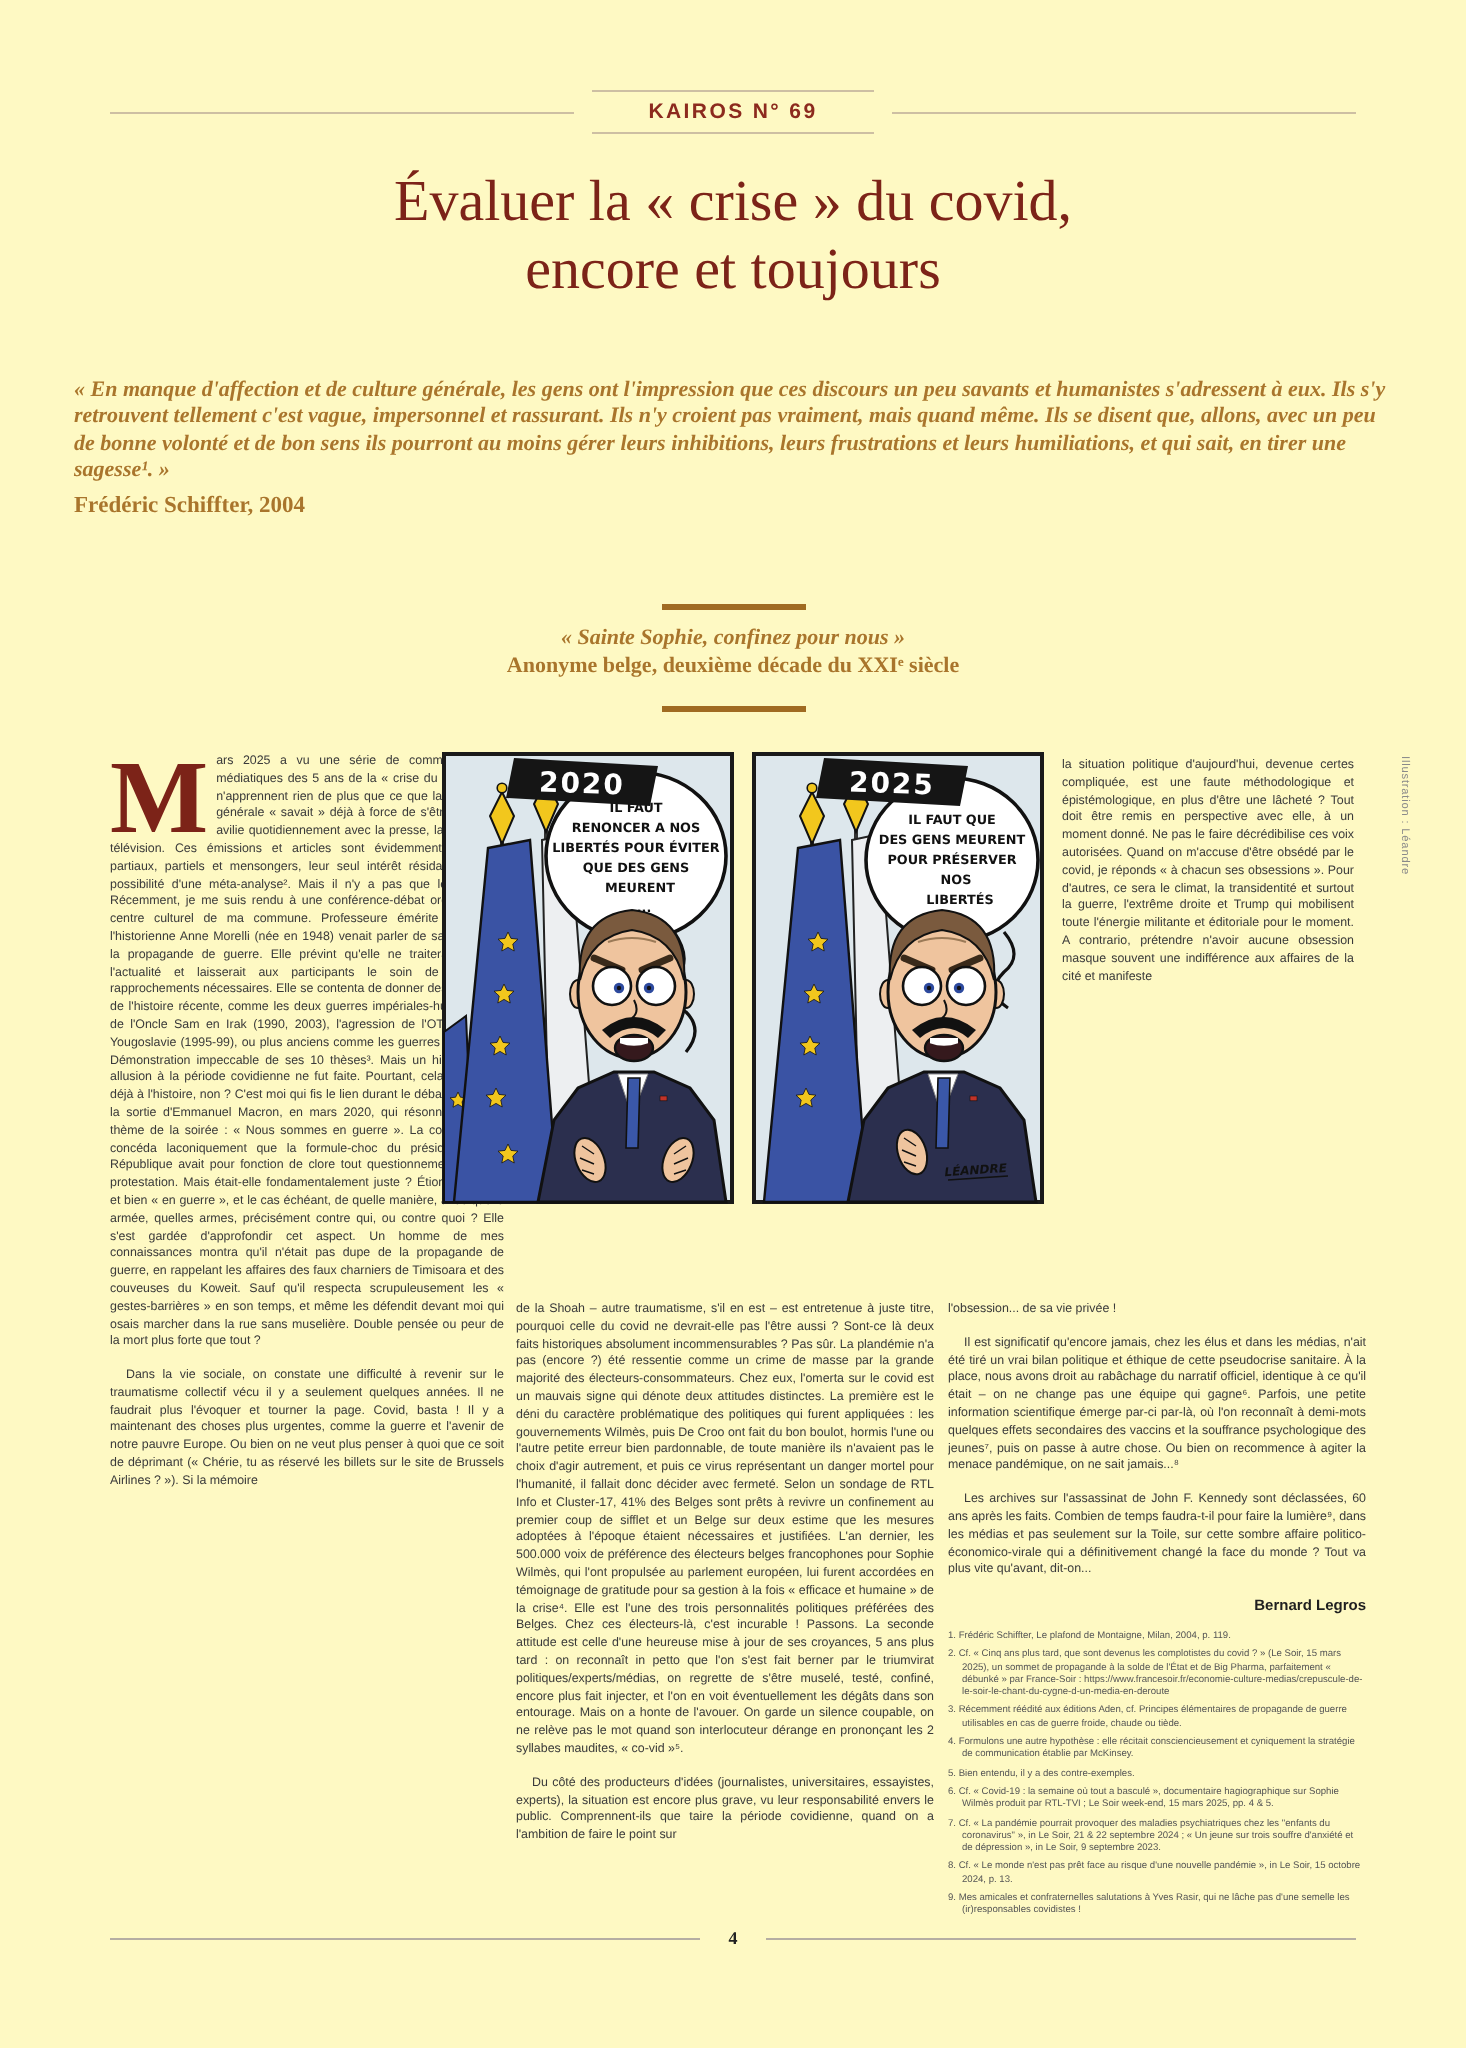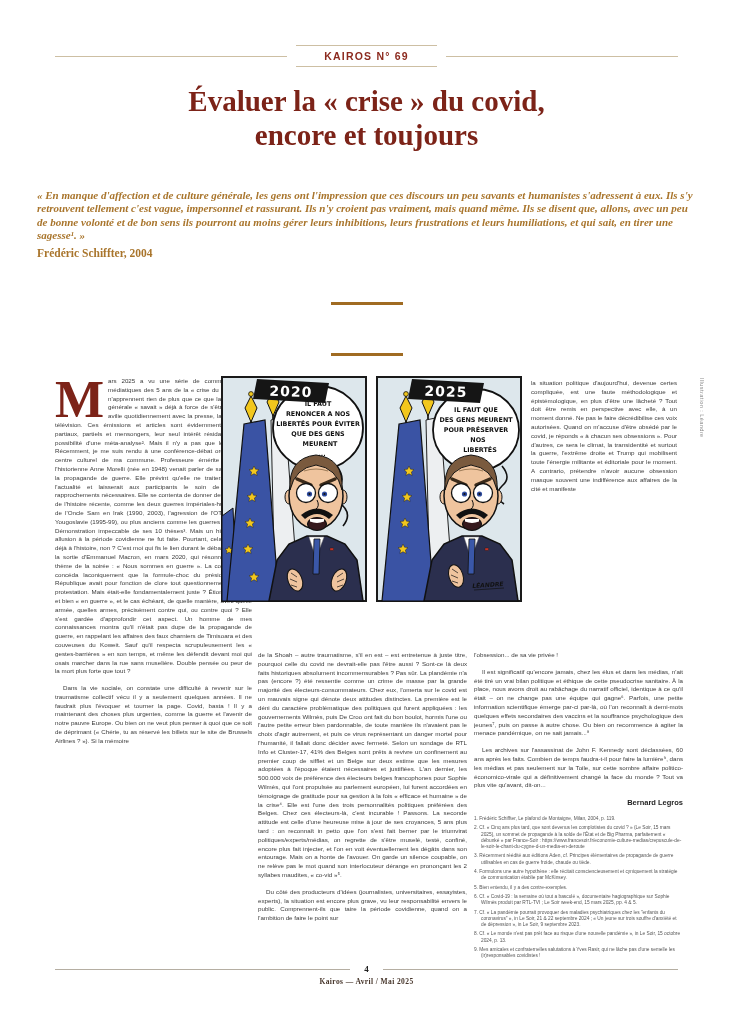--- a/index.html
+++ b/index.html
@@ -1,34 +1,34 @@
 <!DOCTYPE html>
 <html lang="fr"><head>
 <meta charset="utf-8">
 <style>
   html,body { margin:0; padding:0; background:#9a9a9a; }
   .page {
     position:relative; width:733px; height:1024px; margin:0 auto;
-    background:#ffffff; overflow:hidden;
+    background:#fef9c3; overflow:hidden;
     font-family:"Liberation Sans", sans-serif; color:#333;
   }
 
   
   .header { position:absolute; top:45px; left:55px; right:55px; display:flex; align-items:center; }
   .header .h-line { flex:1; height:1px; background:#cdbfa3; }
   .issue-box {
     margin:0 9px; padding:4px 28px;
     border-top:1.5px solid #cdbfa3; border-bottom:1.5px solid #cdbfa3;
     color:#8c2a1e; font-weight:bold; font-size:10.5px; letter-spacing:1.2px; white-space:nowrap;
   }
 
   
   .title {
     position:absolute; top:84px; left:0; right:0; text-align:center;
-    font-family:"Liberation Serif", serif; font-weight:bold;
+    font-family:"Liberation Serif", serif; font-weight:normal;
     font-size:29px; line-height:34px; color:#7c2318;
   }
 
   
   .epigraph {
     position:absolute; top:189px; left:37px; width:659px; text-align:left;
     font-family:"Liberation Serif", serif; font-style:italic; font-weight:bold;
     font-size:11px; line-height:13.4px; color:#a9752c;
   }
   .epigraph .attribution { font-style:normal; margin-top:4px; font-size:11.5px; }
@@ -98,20 +98,24 @@
     <div>encore et toujours</div>
   </div>
 
   <div class="epigraph">
     <div>« En manque d'affection et de culture générale, les gens ont l'impression que ces discours un peu savants et humanistes s'adressent à eux. Ils s'y retrouvent tellement c'est vague, impersonnel et rassurant. Ils n'y croient pas vraiment, mais quand même. Ils se disent que, allons, avec un peu de bonne volonté et de bon sens ils pourront au moins gérer leurs inhibitions, leurs frustrations et leurs humiliations, et qui sait, en tirer une sagesse¹. »</div>
     <div class="attribution">Frédéric Schiffter, 2004</div>
   </div>
 
   <div class="gold-rule rule1"></div>
 
+  <div class="epigraph2">
+    <div class="q">« Sainte Sophie, confinez pour nous »</div>
+    <div>Anonyme belge, deuxième décade du XXIᵉ siècle</div>
+  </div>
 
   <div class="gold-rule rule2"></div>
 
   <div class="col1 bodytext">
     <p><span class="dropcap">M</span><span>ars 2025 a vu une série de commémorations médiatiques des 5 ans de la « crise du covid » qui n'apprennent rien de plus que ce que la population générale « savait » déjà à force de s'être abêtie et avilie quotidiennement avec la presse, la radio et la télévision. Ces émissions et articles sont évidemment lénifiants, partiaux, partiels et mensongers, leur seul intérêt résidant dans la possibilité d'une méta-analyse². Mais il n'y a pas que les médias. Récemment, je me suis rendu à une conférence-débat organisée au centre culturel de ma commune. Professeure émérite de l'ULB, l'historienne Anne Morelli (née en 1948) venait parler de sa spécialité, la propagande de guerre. Elle prévint qu'elle ne traiterait pas de l'actualité et laisserait aux participants le soin de faire les rapprochements nécessaires. Elle se contenta de donner des exemples de l'histoire récente, comme les deux guerres impériales-humanitaires de l'Oncle Sam en Irak (1990, 2003), l'agression de l'OTAN en ex-Yougoslavie (1995-99), ou plus anciens comme les guerres mondiales. Démonstration impeccable de ses 10 thèses³. Mais un hic : aucune allusion à la période covidienne ne fut faite. Pourtant, cela appartient déjà à l'histoire, non ? C'est moi qui fis le lien durant le débat, rappelant la sortie d'Emmanuel Macron, en mars 2020, qui résonnait avec le thème de la soirée : « Nous sommes en guerre ». La conférencière concéda laconiquement que la formule-choc du président de la République avait pour fonction de clore tout questionnement et toute protestation. Mais était-elle fondamentalement juste ? Étions-nous bel et bien « en guerre », et le cas échéant, de quelle manière, avec quelle armée, quelles armes, précisément contre qui, ou contre quoi ? Elle s'est gardée d'approfondir cet aspect. Un homme de mes connaissances montra qu'il n'était pas dupe de la propagande de guerre, en rappelant les affaires des faux charniers de Timisoara et des couveuses du Koweit. Sauf qu'il respecta scrupuleusement les « gestes-barrières » en son temps, et même les défendit devant moi qui osais marcher dans la rue sans muselière. Double pensée ou peur de la mort plus forte que tout ?</span></p>
     <p class="indent">Dans la vie sociale, on constate une difficulté à revenir sur le traumatisme collectif vécu il y a seulement quelques années. Il ne faudrait plus l'évoquer et tourner la page. Covid, basta ! Il y a maintenant des choses plus urgentes, comme la guerre et l'avenir de notre pauvre Europe. Ou bien on ne veut plus penser à quoi que ce soit de déprimant (« Chérie, tu as réservé les billets sur le site de Brussels Airlines ? »). Si la mémoire</p>
   </div>
 
   <div class="cartoon">
 
@@ -288,16 +292,15 @@
       <div class="footnote">9. Mes amicales et confraternelles salutations à Yves Rasir, qui ne lâche pas d'une semelle les (ir)responsables covidistes !</div>
     </div>
   </div>
 
   <div class="footer">
     <div class="rule-row">
       <div class="f-line"></div>
       <div class="pagenum">4</div>
       <div class="f-line"></div>
     </div>
-    <div class="issue-line">Kairos — Avril / Mai 2025</div>
   </div>
 
 </div>
 
 </body></html>

